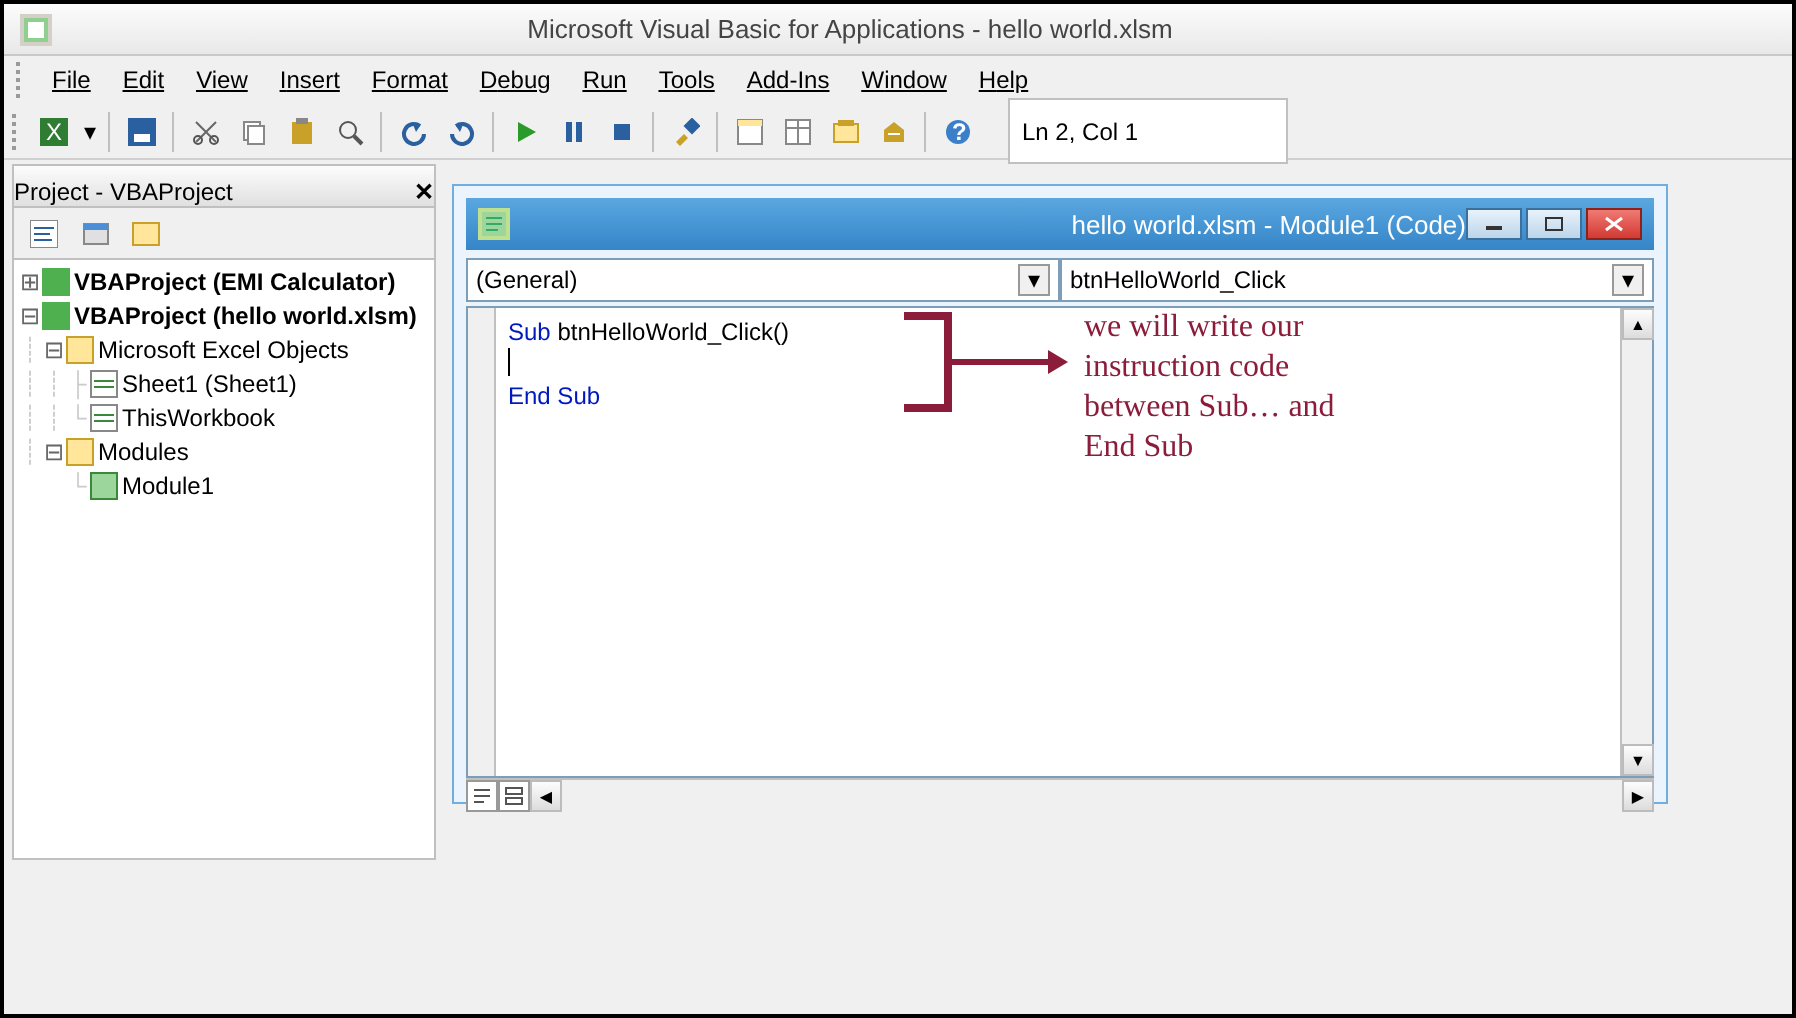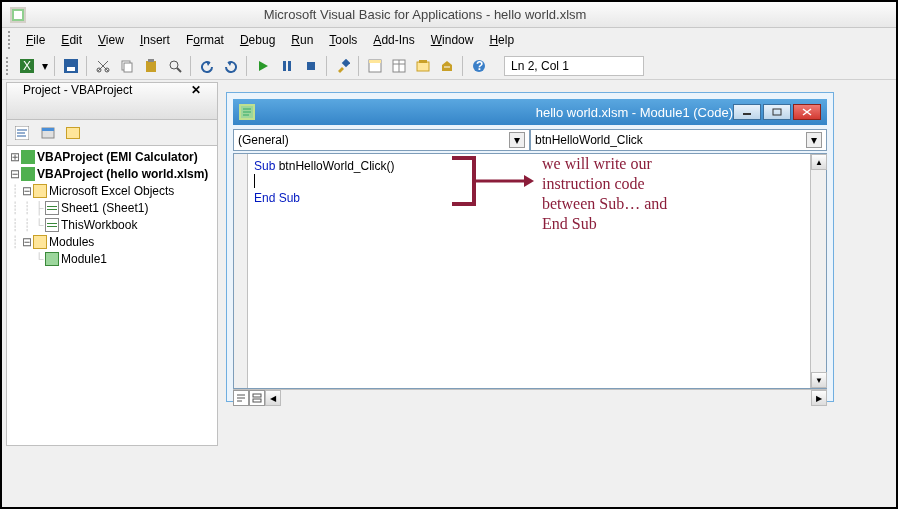--- a/index.html
+++ b/index.html
@@ -6,32 +6,32 @@
 body { background: #fff; }
 .frame { width: 898px; height: 509px; position: relative; border: 2px solid #000; background: #f0f0f0; overflow: hidden; }
 
 
 .titlebar { height: 26px; background: linear-gradient(#fcfcfc,#e8e8e8); border-bottom: 1px solid #c8c8c8; display: flex; align-items: center; }
 .titlebar .sysicon { width: 16px; height: 16px; background: #d4d0c8; margin: 0 8px; display:flex;align-items:center;justify-content:center; }
 .titlebar .title { flex: 1; text-align: center; color: #444; font-size: 13px; }
 
 
 .menubar { height: 24px; background: #f0f0f0; display: flex; align-items: center; padding: 0 6px; }
-.menuitem { padding: 2px 8px; cursor: default; }
+.menuitem { padding: 2px 8px; cursor: default; text-decoration: underline; }
 .menuitem u { text-decoration: underline; }
 
 
 .toolbar { height: 28px; background: #f0f0f0; display: flex; align-items: center; padding: 0 4px; gap: 2px; border-bottom: 1px solid #d0d0d0; }
 .tbtn { width: 22px; height: 22px; border: 1px solid transparent; display:flex; align-items:center; justify-content:center; }
 .tsep { width: 2px; height: 20px; border-left: 1px solid #c0c0c0; margin: 0 2px; }
-.stat-box { border: 1px solid #c0c0c0; padding: 2px 6px; background:#fff; width: 140px; height:20px; display:flex; align-items:center; }
+.stat-box { border: 1px solid #c0c0c0; padding: 2px 6px; background:#fff; width: 140px; height:33px; display:flex; align-items:center; }
 
 
 .project-pane { position: absolute; top: 80px; left: 4px; width: 212px; height: 350px; background:#f0f0f0; }
-.project-title { height: 38px; background: linear-gradient(#fcfcfc,#e0e0e0); border: 1px solid #c0c0c0; display:flex; align-items:flex-start; padding: 0 16px; font-weight: normal; }
+.project-title { height: 22px; background: linear-gradient(#fcfcfc,#e0e0e0); border: 1px solid #c0c0c0; display:flex; align-items:flex-end; padding: 0 0; font-weight: normal; }
 .project-title .close { margin-left: auto; font-weight: bold; cursor:default; }
 .project-tb { height: 26px; border: 1px solid #c0c0c0; border-top:none; background:#f0f0f0; display:flex; align-items:center; gap:4px; padding:0 4px;}
 .tree { border:1px solid #c0c0c0; border-top:none; background:#fff; height: 300px; overflow:auto; padding:2px; }
 .tree-line { display:flex; align-items:center; height:17px; white-space:nowrap; }
 .tw { display:inline-block; width:12px; text-align:center; color:#666; }
 .ticon { width:14px; height:14px; display:inline-flex; align-items:center; justify-content:center; margin-right:2px; }
 .folder { background:#ffe69a; border:1px solid #c9a028; }
 .vba-ico { background:#4fb04f; }
 .mod-ico { background:#9cd69c; border:1px solid #3a883a; }
 .xl-ico { background:#fff; border:1px solid #888; position:relative; }

